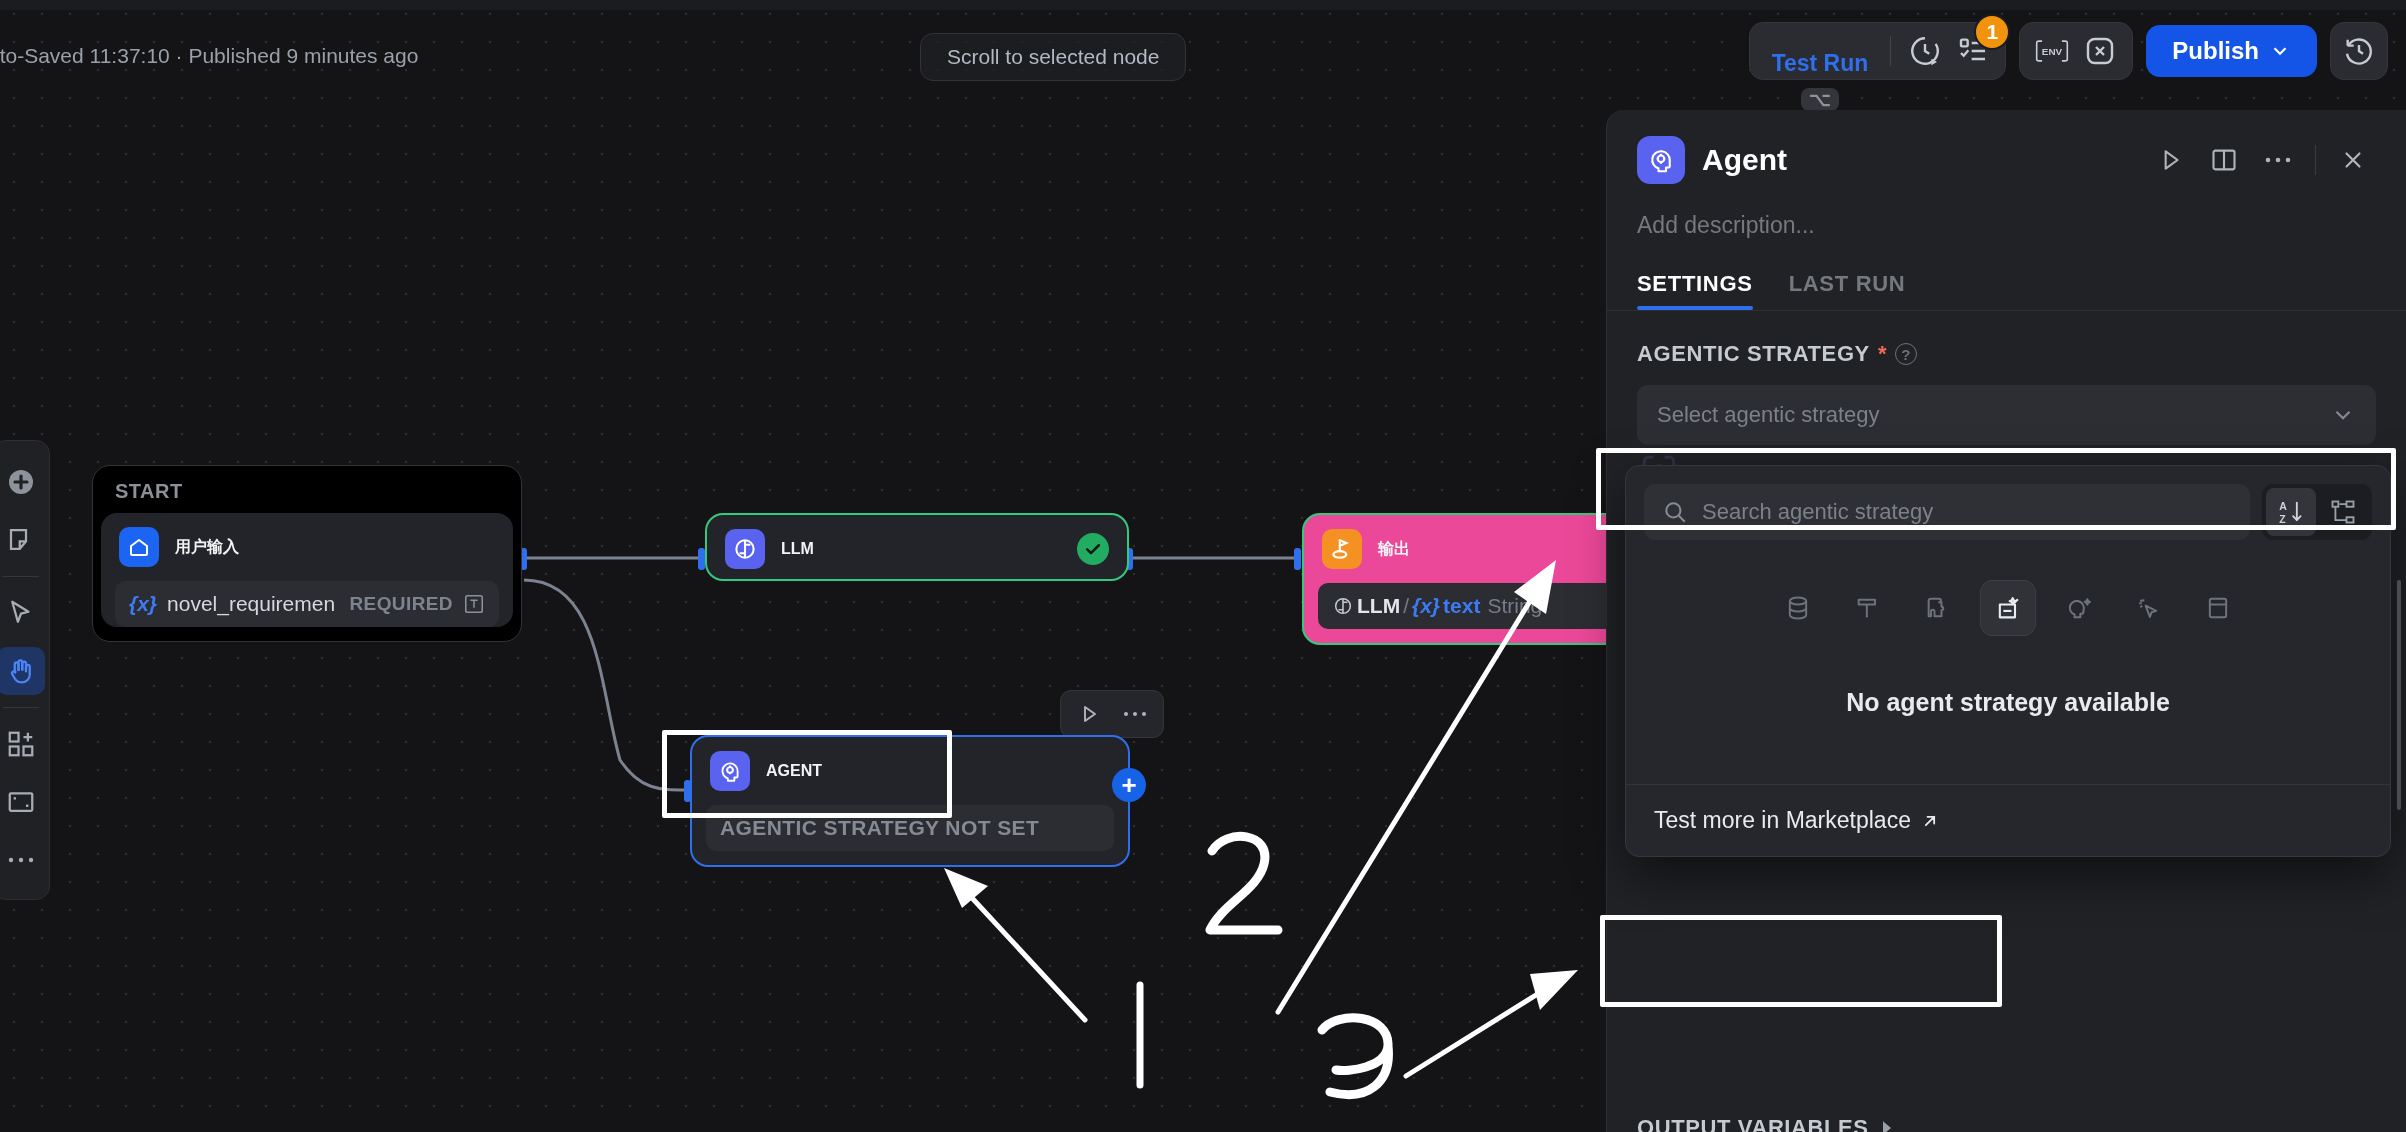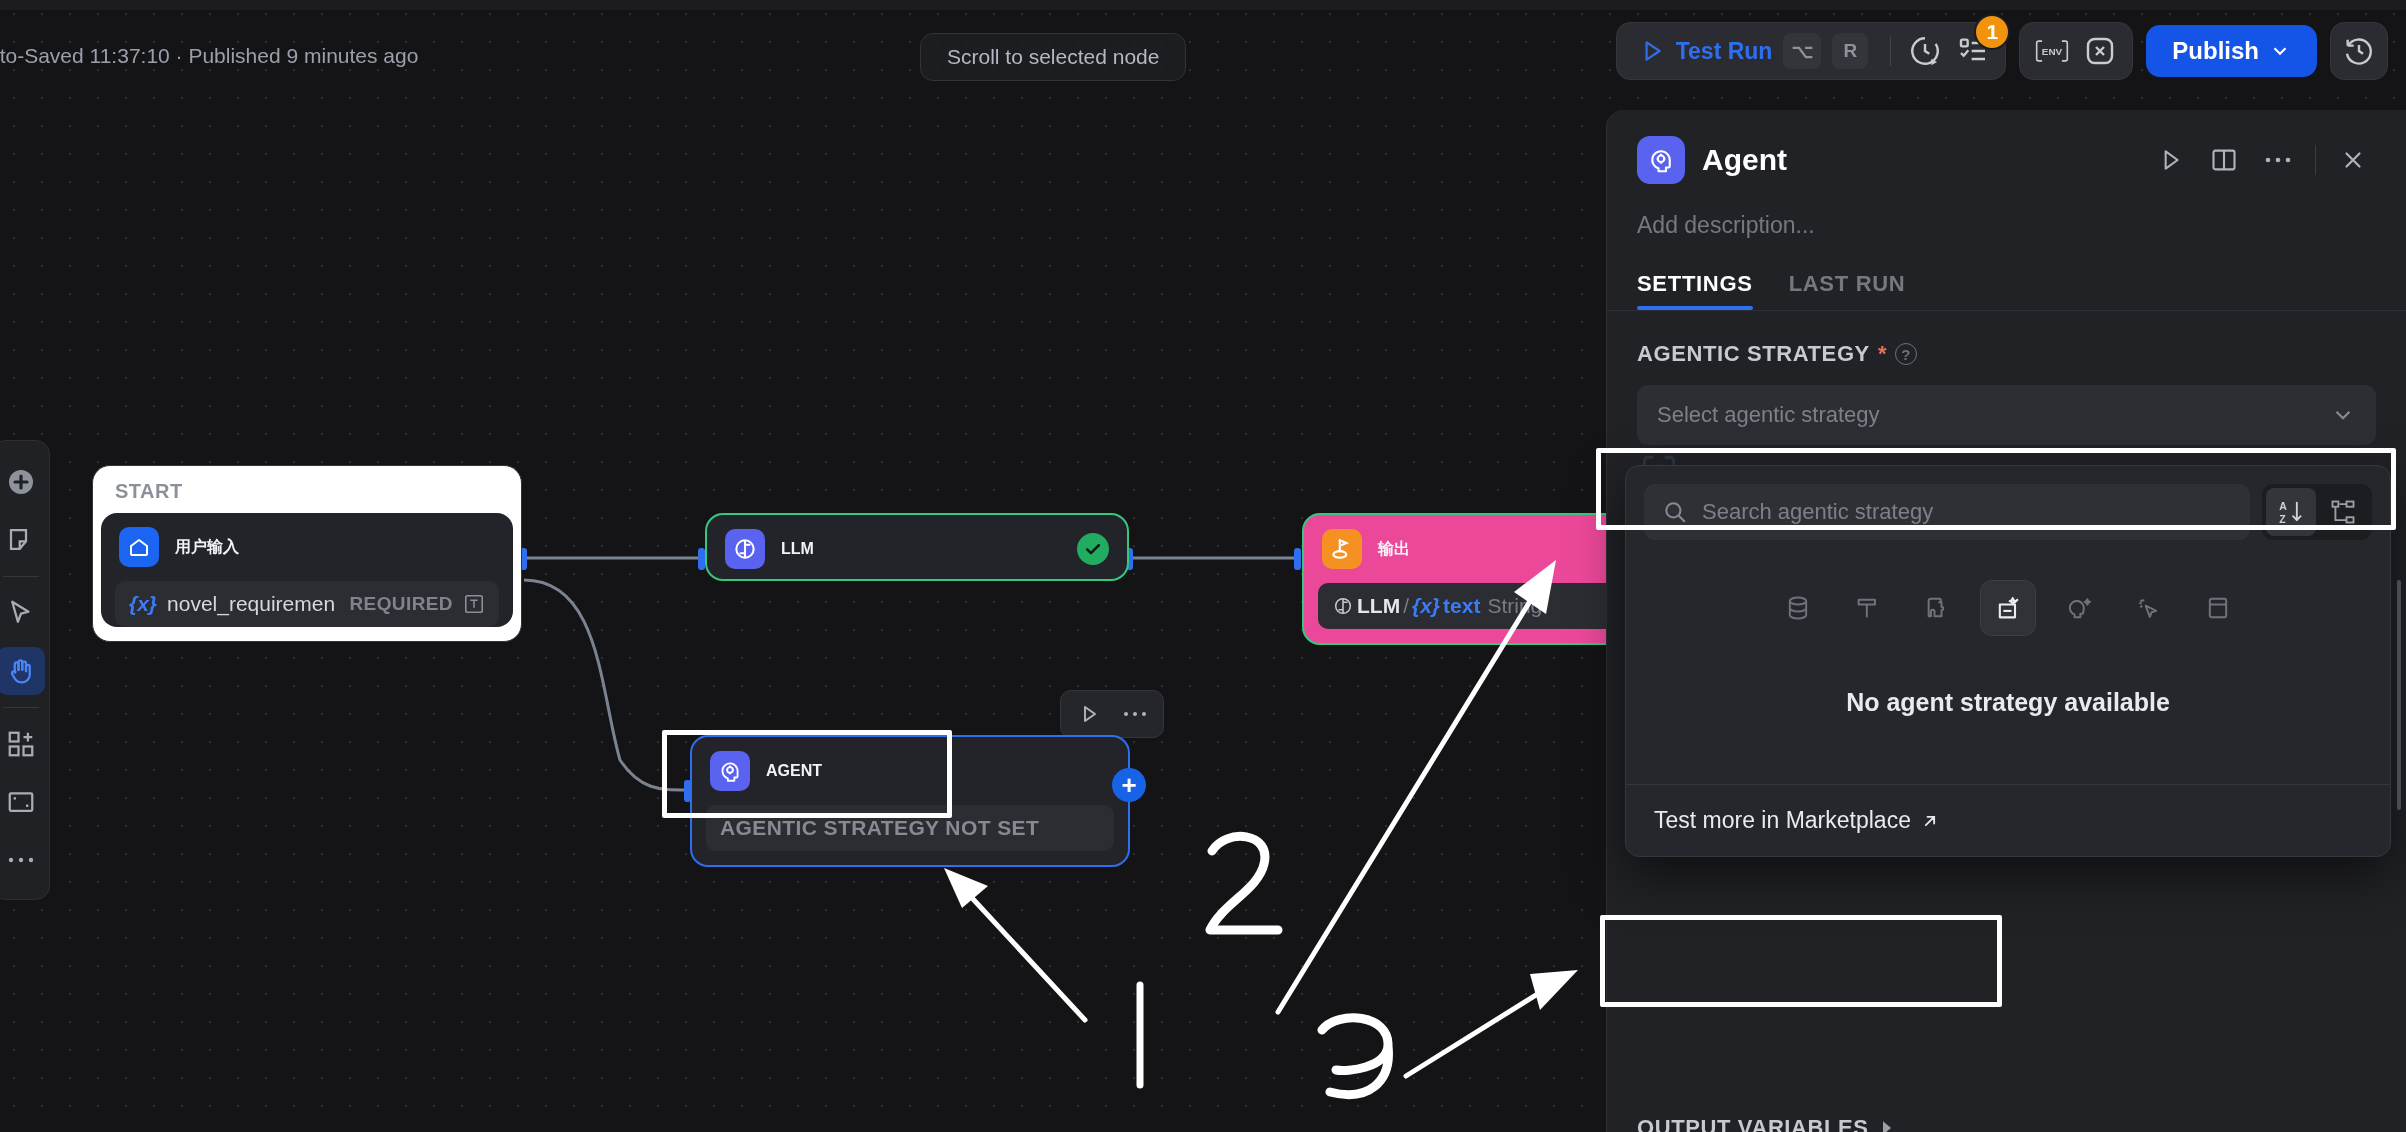--- a/index.html
+++ b/index.html
@@ -38,21 +38,21 @@
     color: #b3b8c2; font-size: 21px; white-space: nowrap;
   }
 
   
   .toolbar { position: absolute; top: 22px; right: 18px; display: flex; align-items: center; gap: 13px; }
   .tgroup {
     display: flex; align-items: center;
     background: #2a2c31; border: 1px solid #34363c; border-radius: 14px;
     height: 58px; padding: 0 8px;
   }
-  .testrun { display: flex; align-items: center; gap: 11px; padding: 0 12px 0 14px; height: 100%; }
+  .testrun { display: flex; align-items: center; gap: 11px; padding: 16px 12px 0 14px; height: 100%; flex-direction: column; }
   .testrun .lbl { color: #2f6fed; font-size: 23px; font-weight: 700; }
   .kbd {
     min-width: 36px; height: 36px; padding: 0 8px;
     display: flex; align-items: center; justify-content: center;
     background: #33353b; border-radius: 8px; color: #8d929b;
     font-size: 19px; font-weight: 700;
   }
   .vsep { width: 1px; height: 30px; background: #43454b; margin: 0 10px; }
   .ticon {
     width: 48px; height: 48px; display: flex; align-items: center; justify-content: center;
@@ -106,21 +106,21 @@
   .node-row {
     margin: 4px 14px 14px; padding: 11px 14px;
     background: #2b2d32; border-radius: 10px;
     display: flex; align-items: center; gap: 10px;
     font-size: 21px; color: #d5d8de; white-space: nowrap; overflow: hidden;
   }
 
   
   .start-wrap {
     position: absolute; left: 92px; top: 465px; width: 430px;
-    background: #ffffff; border: 1px solid #32343a; border-radius: 18px;
+    background: #000000; border: 1px solid #32343a; border-radius: 18px;
   }
   .start-label {
     color: #8b9099; font-size: 20px; font-weight: 700;
     letter-spacing: .5px; padding: 14px 22px 10px;
   }
   .start-inner {
     margin: 0 8px 8px; background: #232429;
     border-radius: 16px;
   }
   .req-tag { color: #7e848e; font-size: 19px; font-weight: 700; letter-spacing: .4px; margin-left: auto; }

